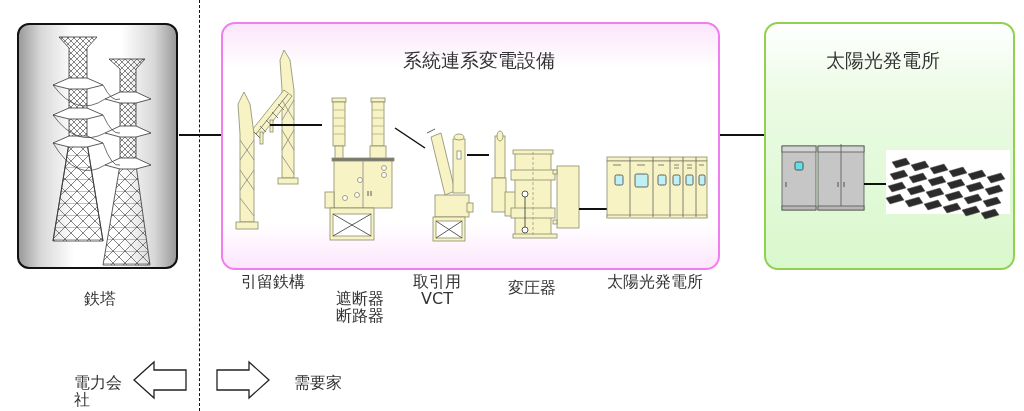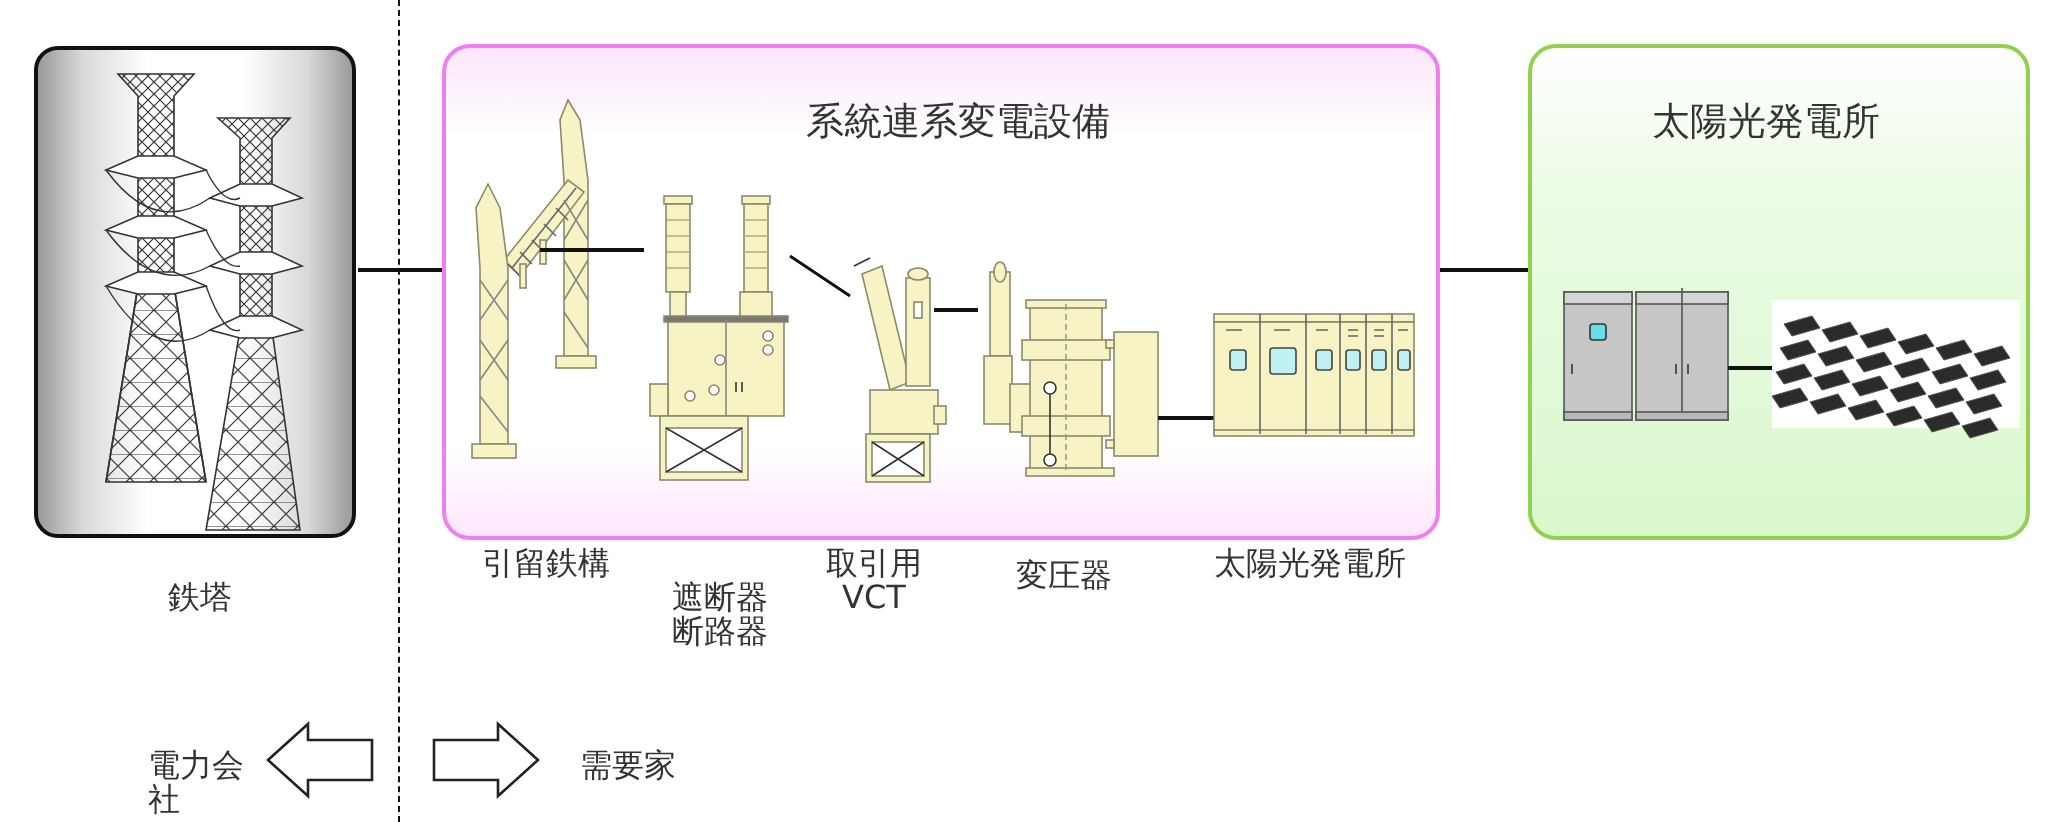--- a/index.html
+++ b/index.html
@@ -275,13 +275,13 @@
     <path d="M95,63 L109,59 L113,65 L99,69 Z" fill="#2b2b2b" stroke="#555" stroke-width="0.5"></path>
   </svg>
 
 <div class="abs label" style="left:74px;top:374px;width:60px;text-align:left;">電力会社</div>
 <svg style="left:132px;top:360px;" width="56" height="40" viewBox="0 0 56 40">
   <path d="M2,20 L22,2 L22,10 L54,10 L54,30 L22,30 L22,38 Z" fill="#fff" stroke="#222" stroke-width="1.3"></path>
 </svg>
 <svg style="left:215px;top:360px;" width="56" height="40" viewBox="0 0 56 40">
   <path d="M54,20 L34,2 L34,10 L2,10 L2,30 L34,30 L34,38 Z" fill="#fff" stroke="#222" stroke-width="1.3"></path>
 </svg>
-<div class="abs label" style="left:278px;top:374px;width:60px;text-align:right;">需要家</div>
+<div class="abs label" style="left:288px;top:374px;width:60px;text-align:center;">需要家</div>
 
 </body></html>

